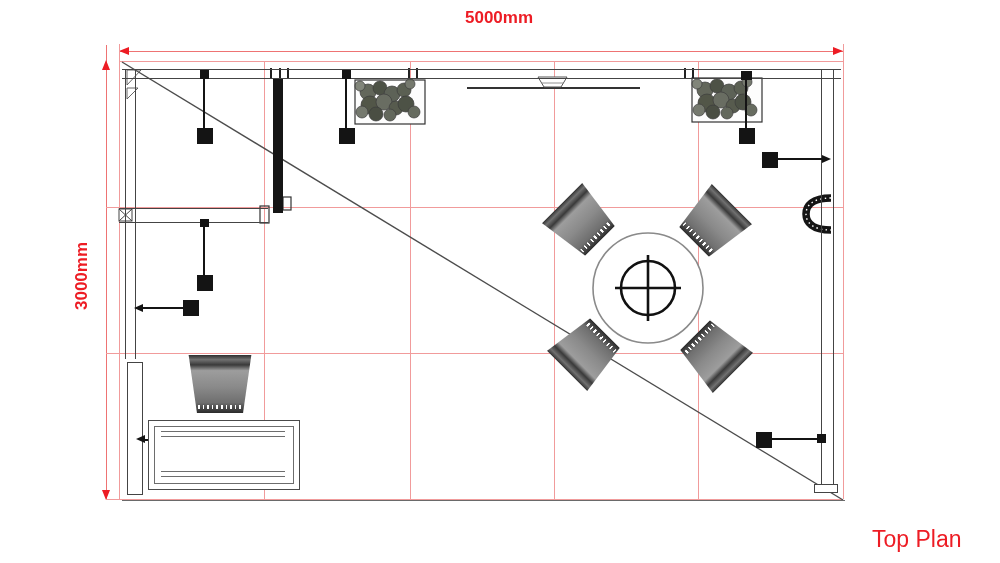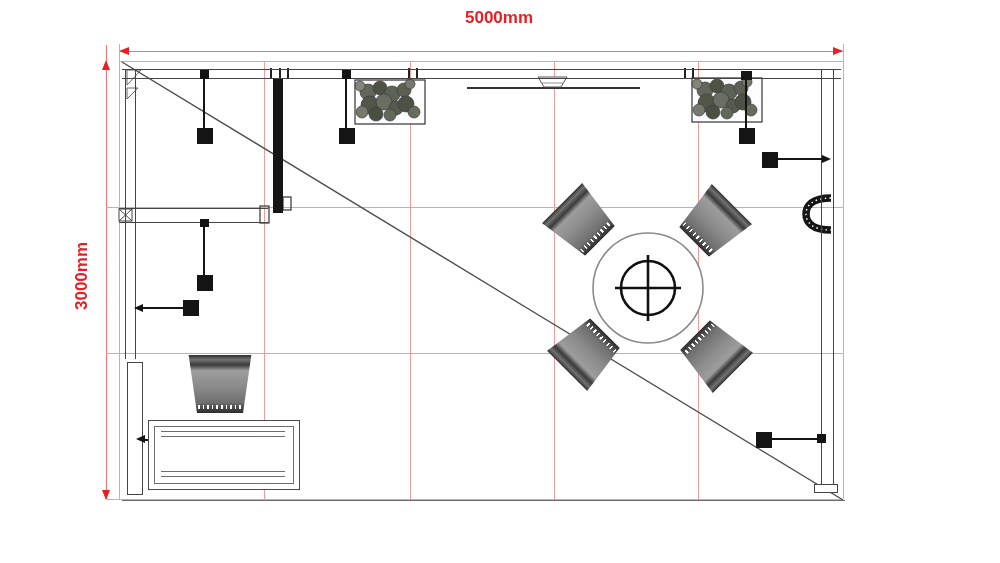--- a/index.html
+++ b/index.html
@@ -52,20 +52,21 @@
   .rtable-rail{position:absolute;border-top:1px solid #6d6d6d;border-bottom:1px solid #6d6d6d;height:4px;}
   svg{position:absolute;left:0;top:0;}
 </style>
 </head>
 <body>
 
 <div id="canvas">
 
   <div class="dim-text" style="left:465px;top:8px;">5000mm</div>
   <div class="dim-text" style="left:22px;top:266px;width:120px;text-align:center;transform:rotate(-90deg);">3000mm</div>
+  <div class="title-text" style="left:872px;top:526px;">Top Plan</div>
 
   <div class="dimline-h" style="left:120px;top:51px;width:723px;"></div>
   <div class="dimline-v" style="left:106px;top:45px;height:455px;"></div>
   <div class="arr left" style="left:119px;top:47px;"></div>
   <div class="arr right" style="left:833px;top:47px;"></div>
   <div class="arr up" style="left:102px;top:60px;"></div>
   <div class="arr down" style="left:102px;top:490px;"></div>
 
   <div class="grid-v" style="left:119px;top:44px;height:455px;"></div>
   <div class="grid-v" style="left:264px;top:61px;height:438px;"></div>

